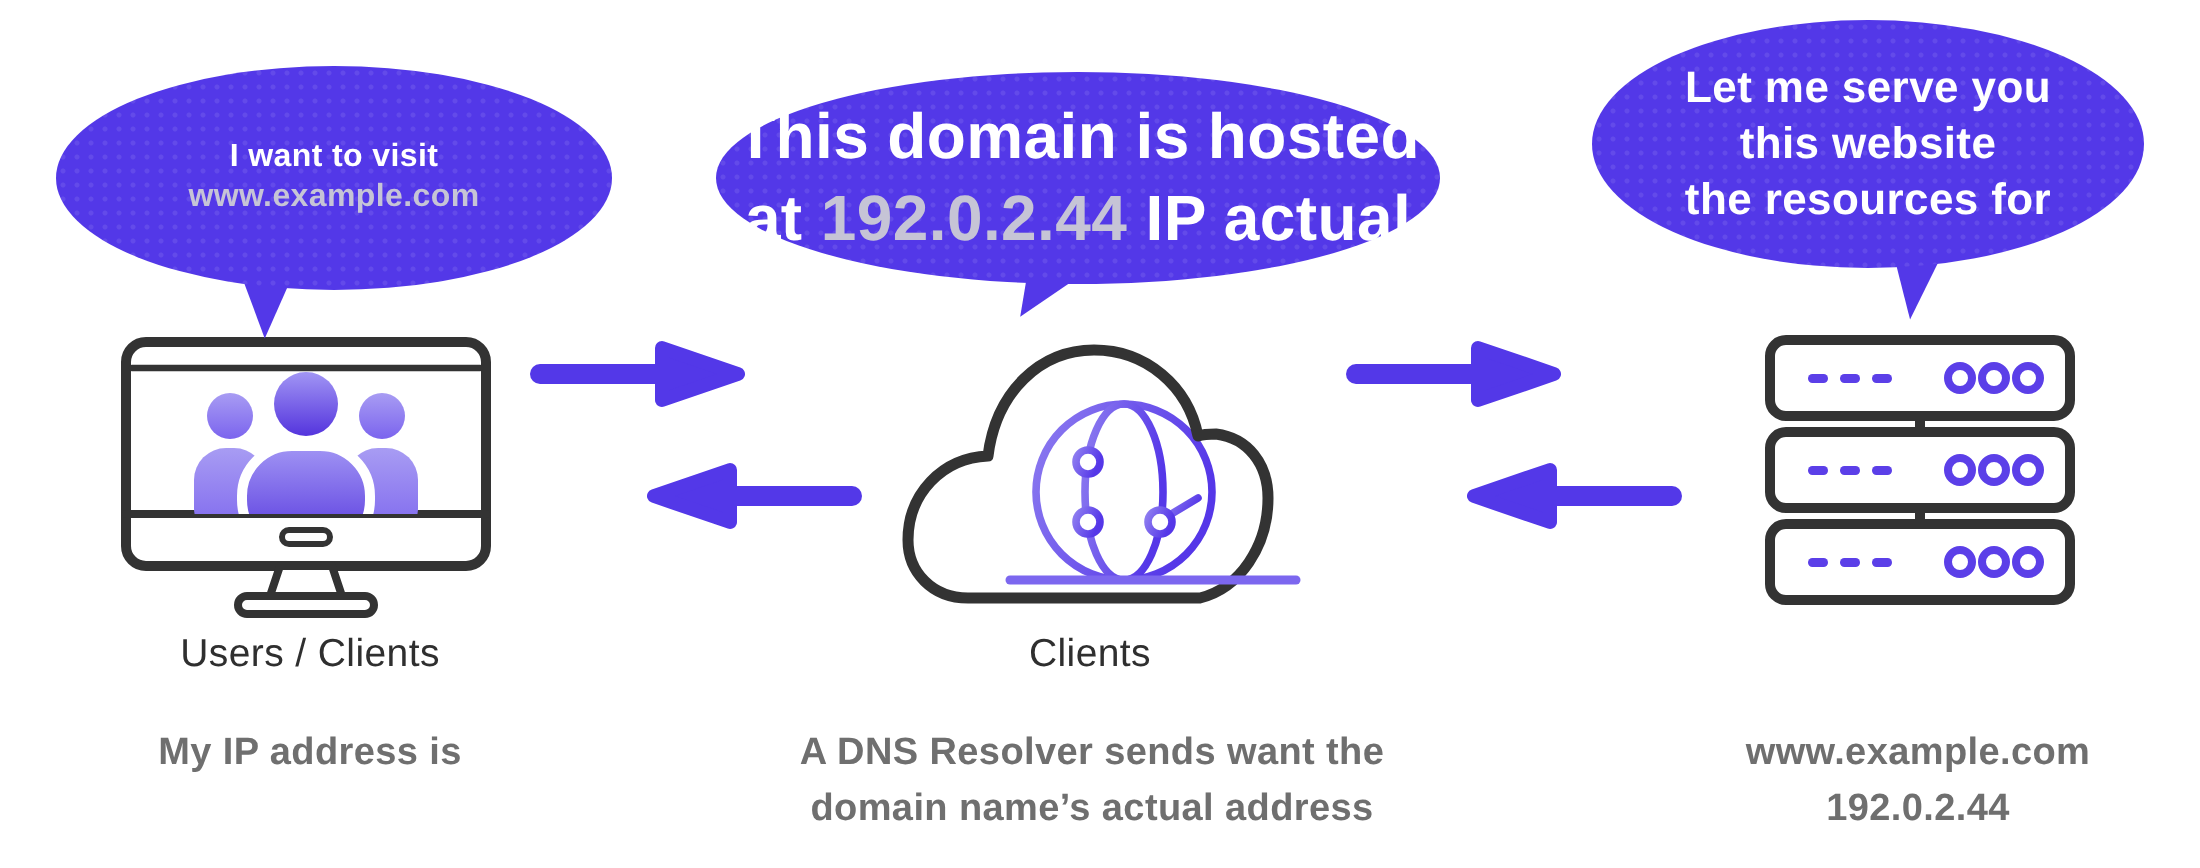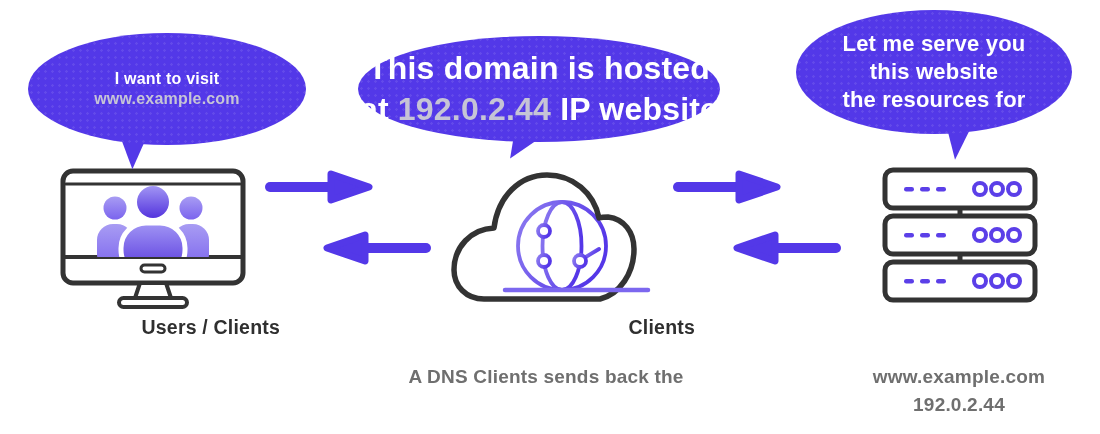--- a/index.html
+++ b/index.html
@@ -41,40 +41,40 @@
   
   .icon{position:absolute;}
   .outline{stroke:var(--outline);fill:#ffffff;stroke-linejoin:round;stroke-linecap:round;}
   .thick{stroke-width:5;}
   .thin{stroke-width:3.2;fill:none;}
   .globe-st{fill:none;stroke:url(#gGlobe);stroke-width:3.8;stroke-linecap:round;}
   .node-dot{fill:#ffffff;stroke:url(#gGlobe);stroke-width:3.8;}
   .srv-dash{fill:var(--accent);}
   .srv-led{fill:#ffffff;stroke:var(--accent);stroke-width:4;}
   
-  .node-title{position:absolute;top:316px;font-size:19.5px;font-weight:bold;color:var(--title);text-align:right;letter-spacing:0.2px;}
+  .node-title{position:absolute;top:316px;font-size:19.5px;font-weight:normal;color:var(--title);text-align:center;letter-spacing:0.2px;}
   .node-caption{position:absolute;top:363px;font-size:19px;font-weight:bold;color:var(--caption);text-align:center;line-height:28px;letter-spacing:0.2px;}
 </style>
 </head>
 <body>
 
 <div id="canvas">
 
   <div class="tail tail-users"></div>
   <div class="tail tail-internet"></div>
   <div class="tail tail-server"></div>
 
   <div class="bubble bubble-users">
     <div class="ln">I want to visit</div>
     <div class="ln silver">www.example.com</div>
   </div>
 
   <div class="bubble bubble-internet">
     <div class="ln">This domain is hosted</div>
-    <div class="ln"><span>at </span><span class="silver">192.0.2.44</span><span> IP website</span></div>
+    <div class="ln"><span>at </span><span class="silver">192.0.2.44</span><span> IP actual</span></div>
   </div>
 
   <div class="bubble bubble-server">
     <div class="ln">Let me serve you</div>
     <div class="ln">this website</div>
     <div class="ln">the resources for</div>
   </div>
 
   <svg class="arrow" style="left:263px;top:170px" viewBox="0 0 112 34">
     <line class="ln" x1="7" y1="17" x2="70" y2="17"></line>
@@ -174,22 +174,24 @@
       <circle class="srv-led" cx="100" cy="115" r="6"></circle>
         <circle class="srv-led" cx="117" cy="115" r="6"></circle>
         <circle class="srv-led" cx="134" cy="115" r="6"></circle>
     </g>
   </svg>
 
   <div class="node-title" style="left:30px;width:250px">Users / Clients</div>
   <div class="node-title" style="left:395px;width:300px">Clients</div>
 
   <div class="node-caption" style="left:30px;width:250px">
+    <div>My IP address is</div>
   </div>
   <div class="node-caption" style="left:360px;width:372px">
-    <div>A DNS Clients sends back the</div>
+    <div>A DNS Resolver sends want the</div>
+    <div>domain name’s actual address</div>
   </div>
   <div class="node-caption" style="left:830px;width:258px">
     <div>www.example.com</div>
     <div>192.0.2.44</div>
   </div>
 
 </div>
 
 </body></html>

